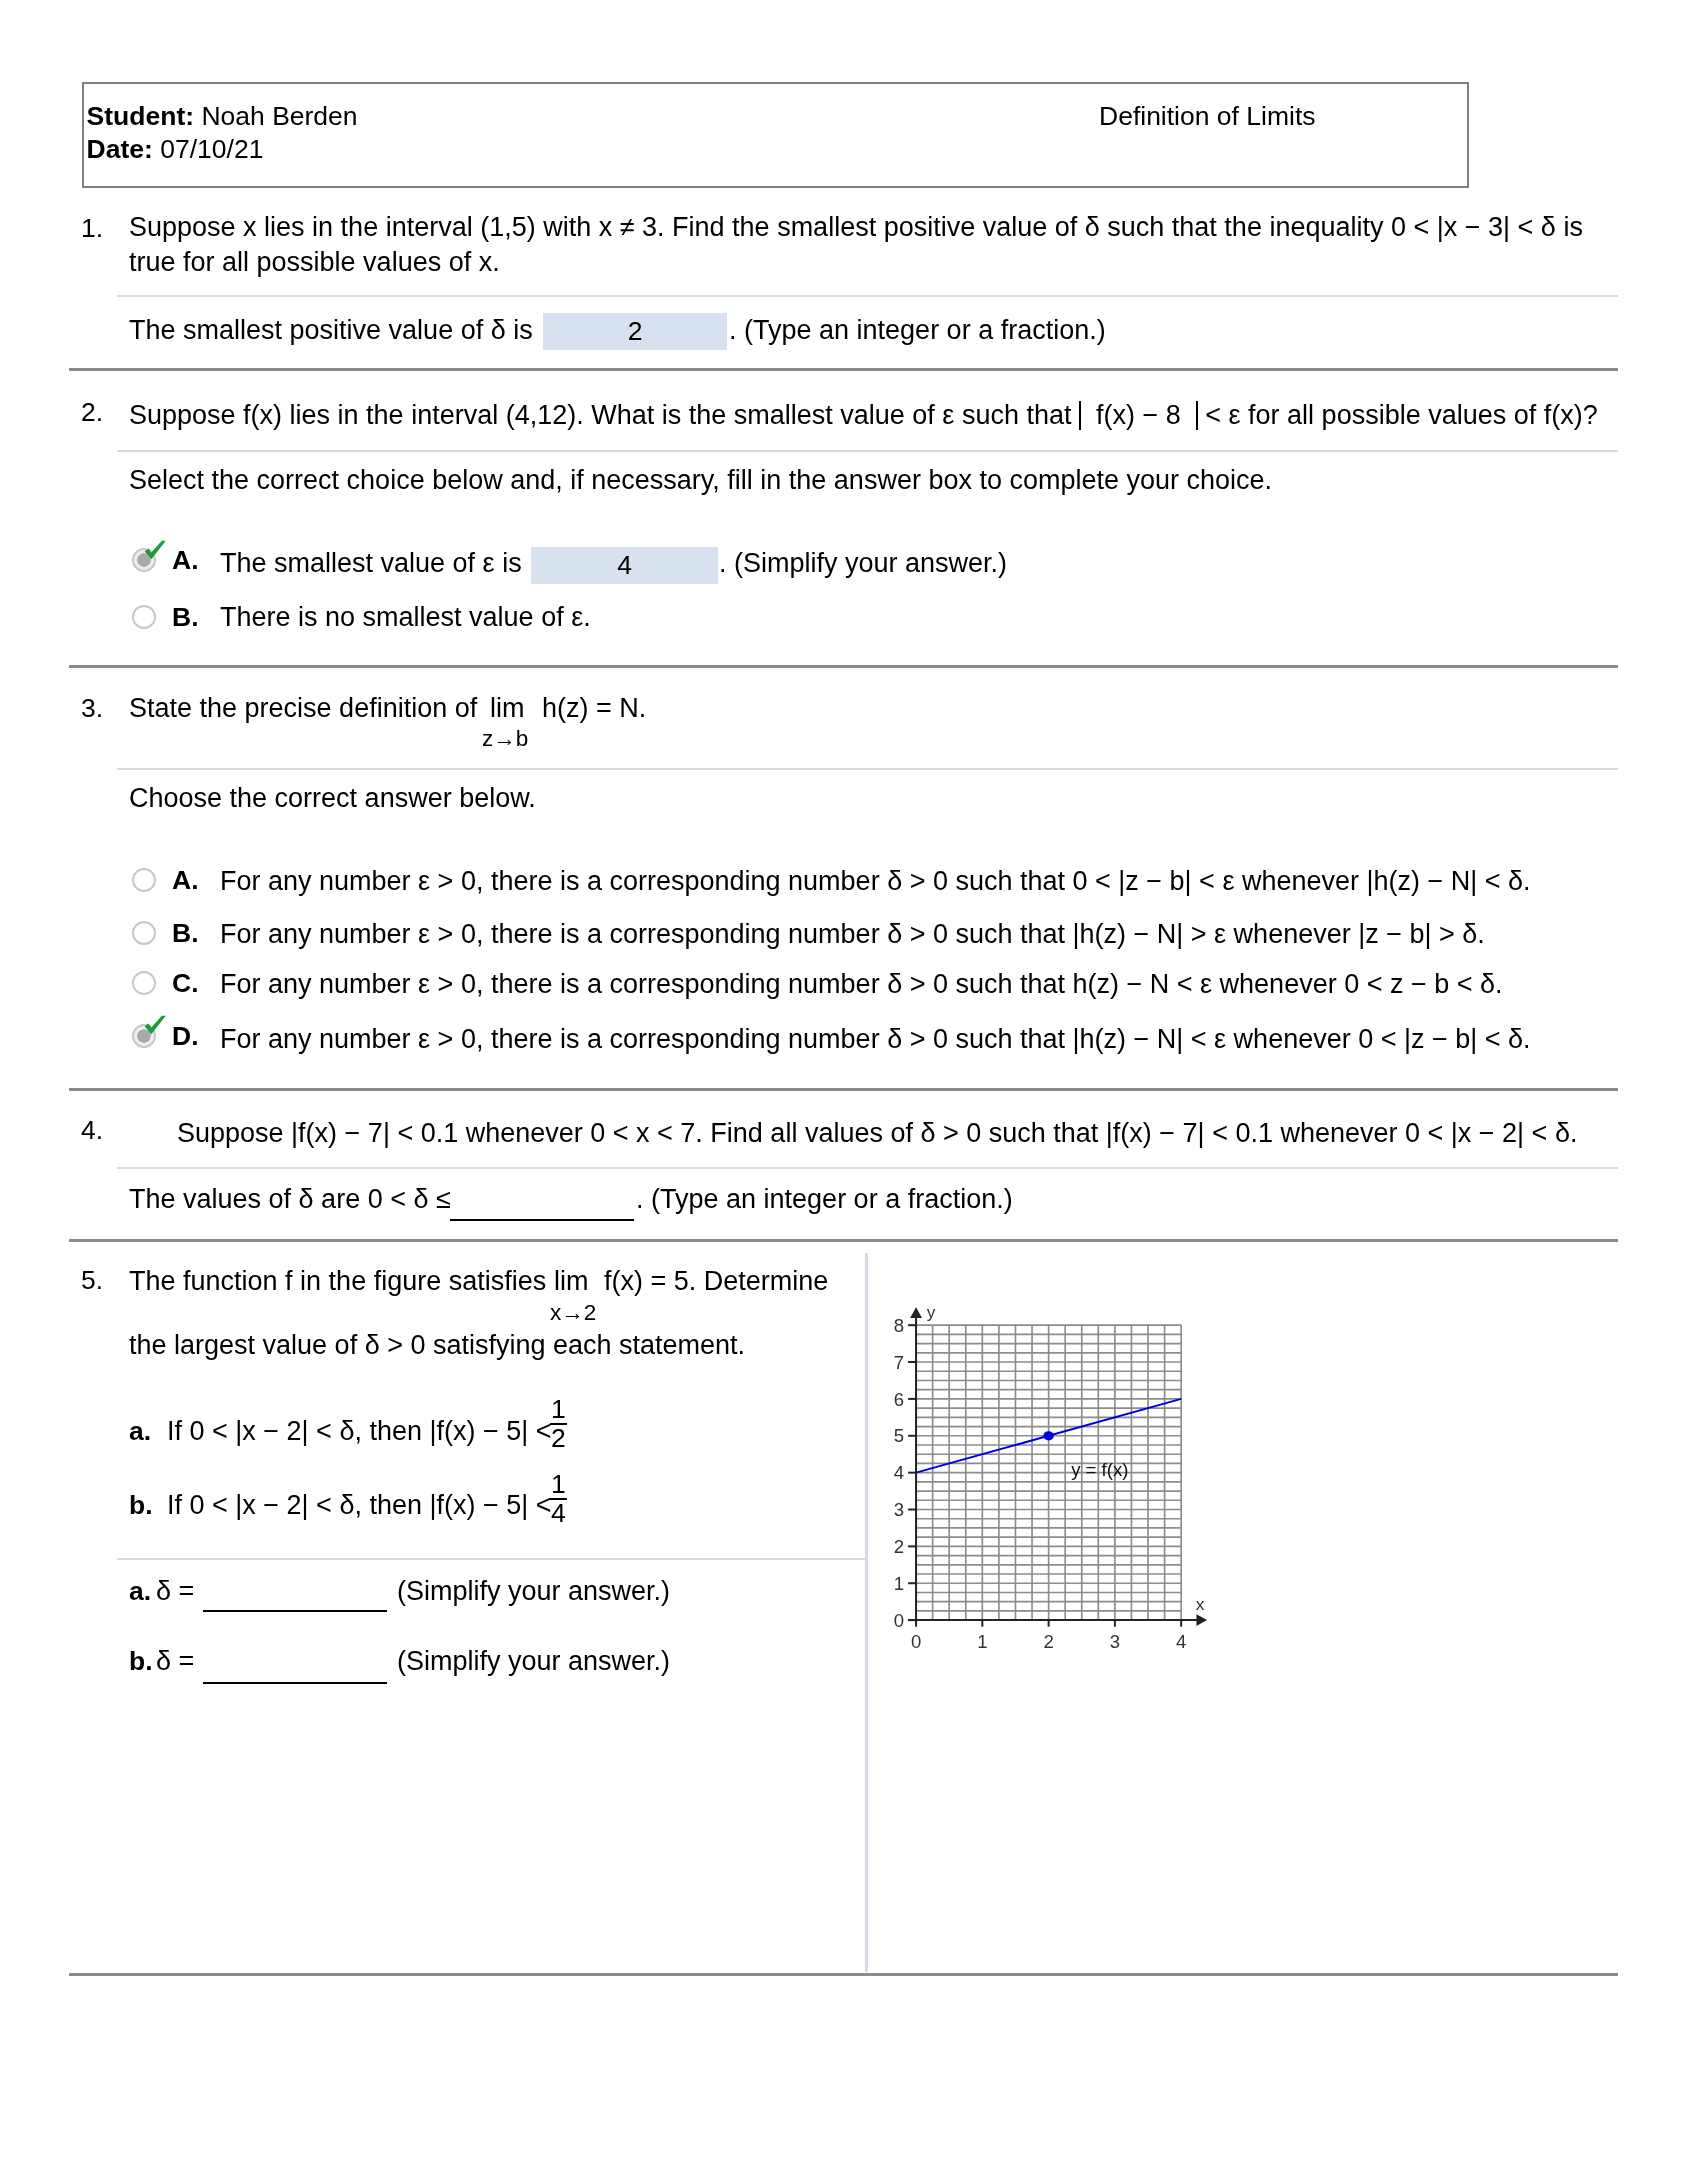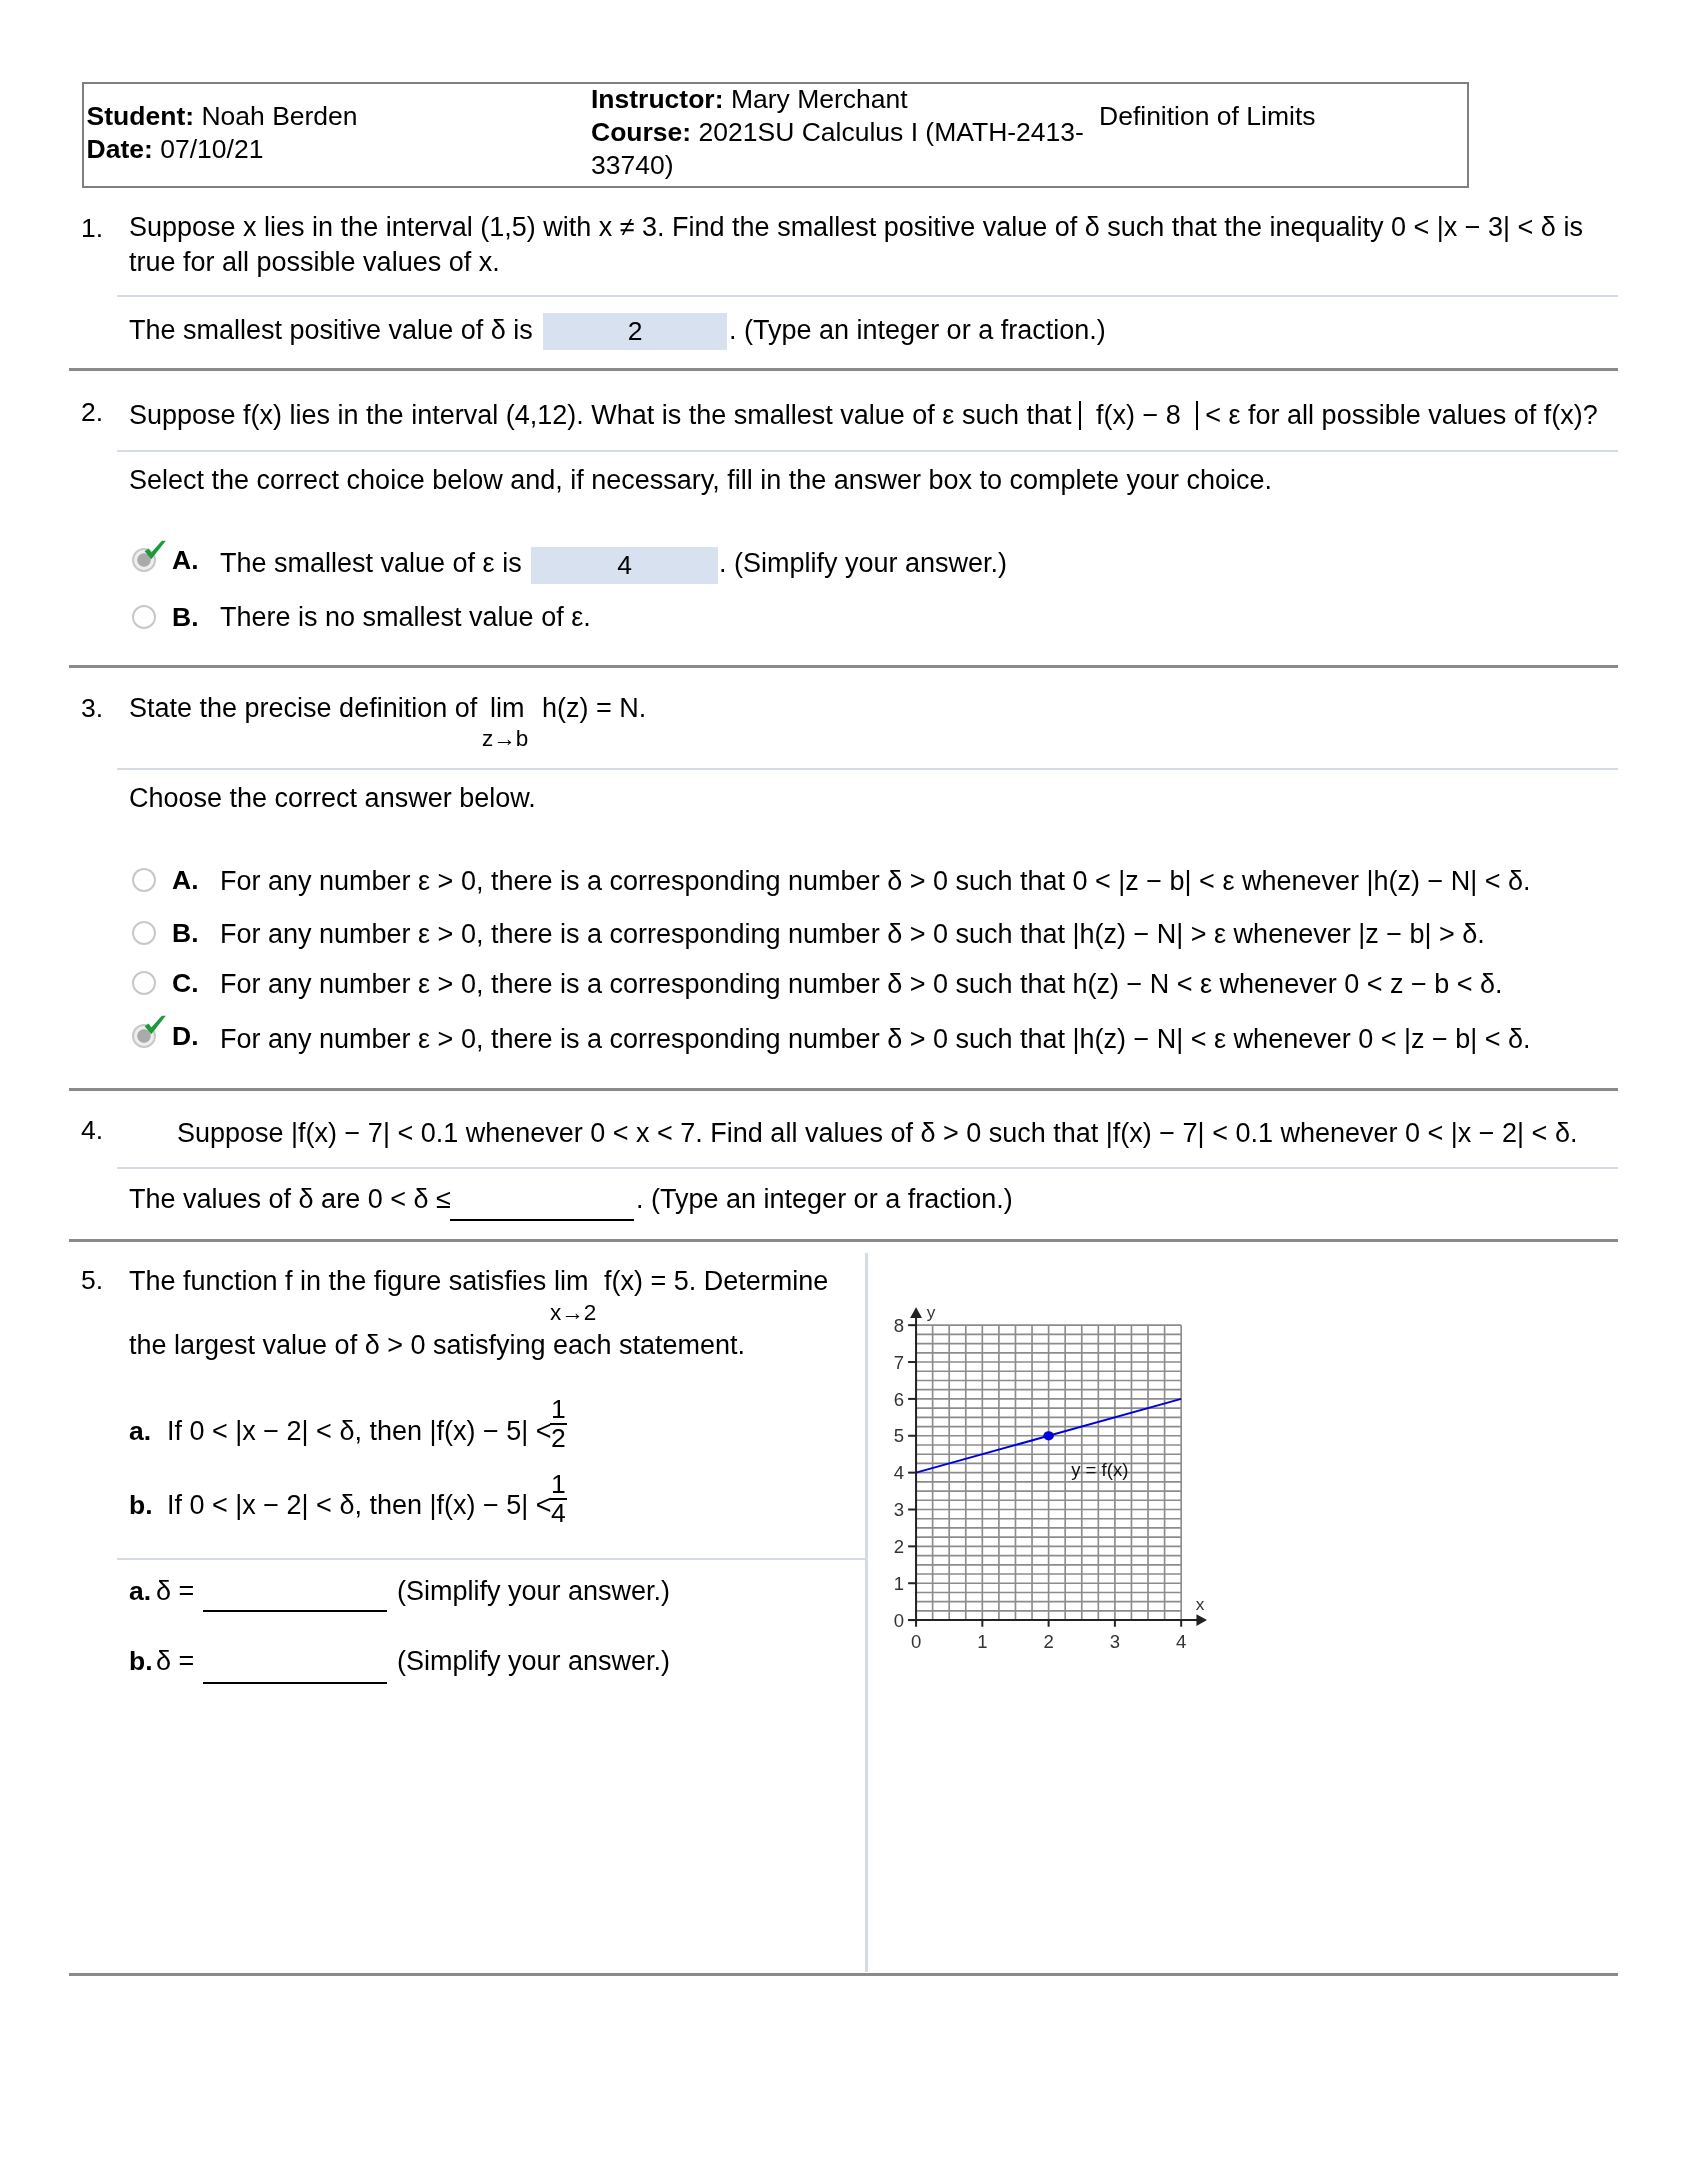--- a/index.html
+++ b/index.html
@@ -45,25 +45,20 @@
 </style>
 </head>
 <body>
 
 <div class="page">
 
   <div class="hdr">
     <div class="cell hcol1">
       <div><b>Student:</b> <span>Noah Berden</span></div>
       <div><b>Date:</b> <span>07/10/21</span></div>
-    </div>
-    <div class="cell hcol2">
-      <div><b>Instructor:</b> <span>Mary Merchant</span></div>
-      <div><b>Course:</b> <span>2021SU Calculus I (MATH-2413-</span></div>
-      <div>33740)</div>
     </div>
     <div class="cell hcol3">
       <div>Definition of Limits</div>
     </div>
   </div>
 
   <div>
     <div class="qnum" style="left:81px; top:213px;">1.</div>
     <div class="txt" style="left:129px; top:211px;">Suppose x lies in the interval (1,5) with x ≠ 3. Find the smallest positive value of δ such that the inequality 0 &lt; |x − 3| &lt; δ is</div>
     <div class="txt" style="left:129px; top:246px;">true for all possible values of x.</div>

